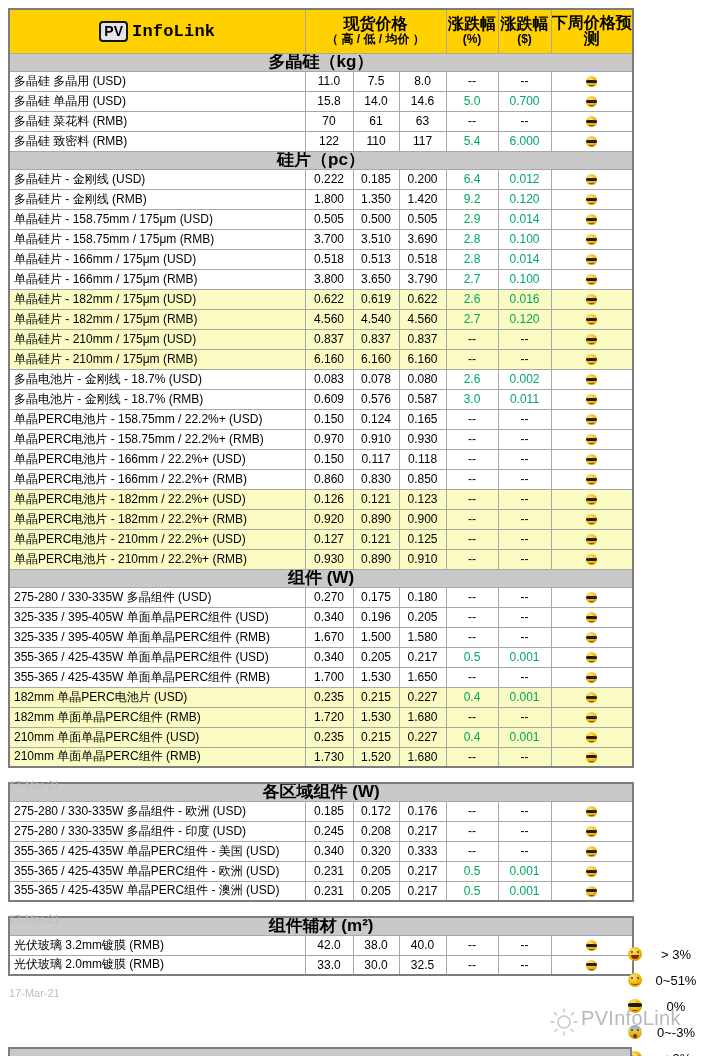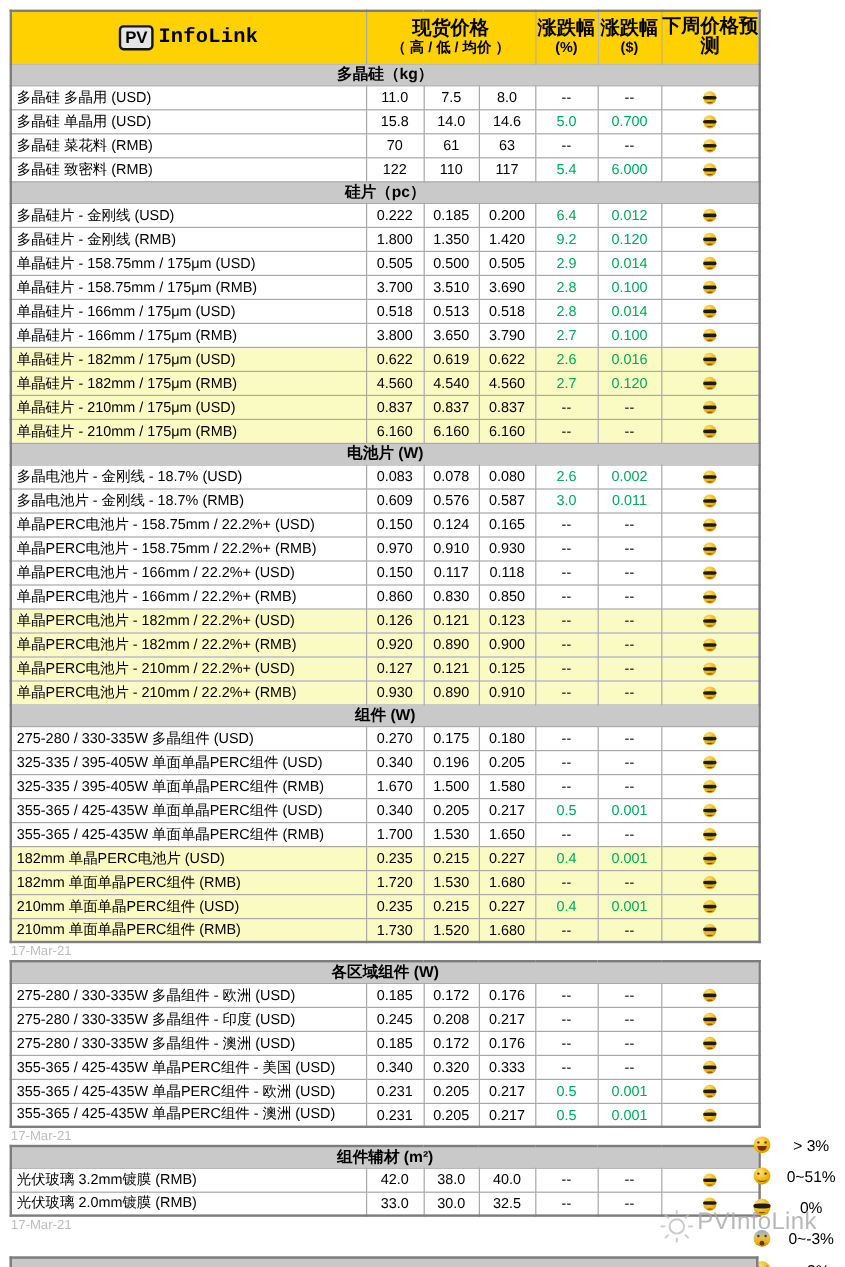--- a/index.html
+++ b/index.html
@@ -24,32 +24,32 @@
   .pv-box {
     display:inline-block; border:2px solid #141414; border-radius:4px;
     padding:0 3px 1px 3px; font-weight:bold; font-size:14px; line-height:16px;
     margin-right:4px; vertical-align:middle; background:#e5e5e5;
   }
   .logo-text { font-weight:bold; font-size:17px; vertical-align:middle; letter-spacing:.2px;font-family:Liberation Mono, monospace; }
 
   
   tr.section td {
     background:#c9c9c9; height:18px; text-align:center; font-weight:bold;
-    font-size:13px; line-height:16px;
+    font-size:17px; line-height:16px;
   }
 
   
   tr.datarow td { height:20px; font-size:12px; background:#fff; }
   tr.datarow td.label { text-align:left; padding-left:4px; white-space:nowrap;margin-top:28px; }
   tr.datarow td.num   { text-align:center; }
   tr.datarow.hl td    { background:#fafac3; }
   td.num.up { color:#00a860; }
   td.fc { text-align:center; }
 
-  .date-row { color:#bdbdbd; font-size:11px; height:14px; line-height:13px; padding:1px 1px 0 1px; }
+  .date-row { color:#bdbdbd; font-size:11px; height:14px; line-height:13px; padding:11px 1px 0 1px; }
 
   .cutoff-bar {
     position:absolute; left:8px; bottom:0; width:624px; height:9px;
     background:#c9c9c9; border:2px solid #7d7d7d; border-bottom:none;
   }
 
   
   .em { display:inline-block; width:11px; height:11px; border-radius:50%;
         background:radial-gradient(circle at 38% 30%, #ffe27a 0%, #eeb300 55%, #bd8a00 100%);
         position:relative; vertical-align:middle; }
@@ -251,23 +251,20 @@
           </tr>
           <tr class="datarow hl">
             <td class="label">单晶硅片 - 210mm / 175μm (RMB)</td>
             <td class="num">6.160</td>
             <td class="num">6.160</td>
             <td class="num">6.160</td>
             <td class="num">--</td>
             <td class="num">--</td>
             <td class="fc"><span class="em em-sunglasses"></span></td>
           </tr>
-          <tr class="section">
-            <td colspan="7">电池片 (W)</td>
-          </tr>
           <tr class="datarow">
             <td class="label">多晶电池片 - 金刚线 - 18.7% (USD)</td>
             <td class="num">0.083</td>
             <td class="num">0.078</td>
             <td class="num">0.080</td>
             <td class="num up">2.6</td>
             <td class="num up">0.002</td>
             <td class="fc"><span class="em em-sunglasses"></span></td>
           </tr>
           <tr class="datarow">
@@ -460,29 +457,20 @@
             <td class="num">0.176</td>
             <td class="num">--</td>
             <td class="num">--</td>
             <td class="fc"><span class="em em-sunglasses"></span></td>
           </tr>
           <tr class="datarow">
             <td class="label">275-280 / 330-335W  多晶组件 - 印度 (USD)</td>
             <td class="num">0.245</td>
             <td class="num">0.208</td>
             <td class="num">0.217</td>
-            <td class="num">--</td>
-            <td class="num">--</td>
-            <td class="fc"><span class="em em-sunglasses"></span></td>
-          </tr>
-          <tr class="datarow">
-            <td class="label">275-280 / 330-335W  多晶组件 - 澳洲 (USD)</td>
-            <td class="num">0.185</td>
-            <td class="num">0.172</td>
-            <td class="num">0.176</td>
             <td class="num">--</td>
             <td class="num">--</td>
             <td class="fc"><span class="em em-sunglasses"></span></td>
           </tr>
           <tr class="datarow">
             <td class="label">355-365 / 425-435W 单晶PERC组件 - 美国 (USD)</td>
             <td class="num">0.340</td>
             <td class="num">0.320</td>
             <td class="num">0.333</td>
             <td class="num">--</td>

